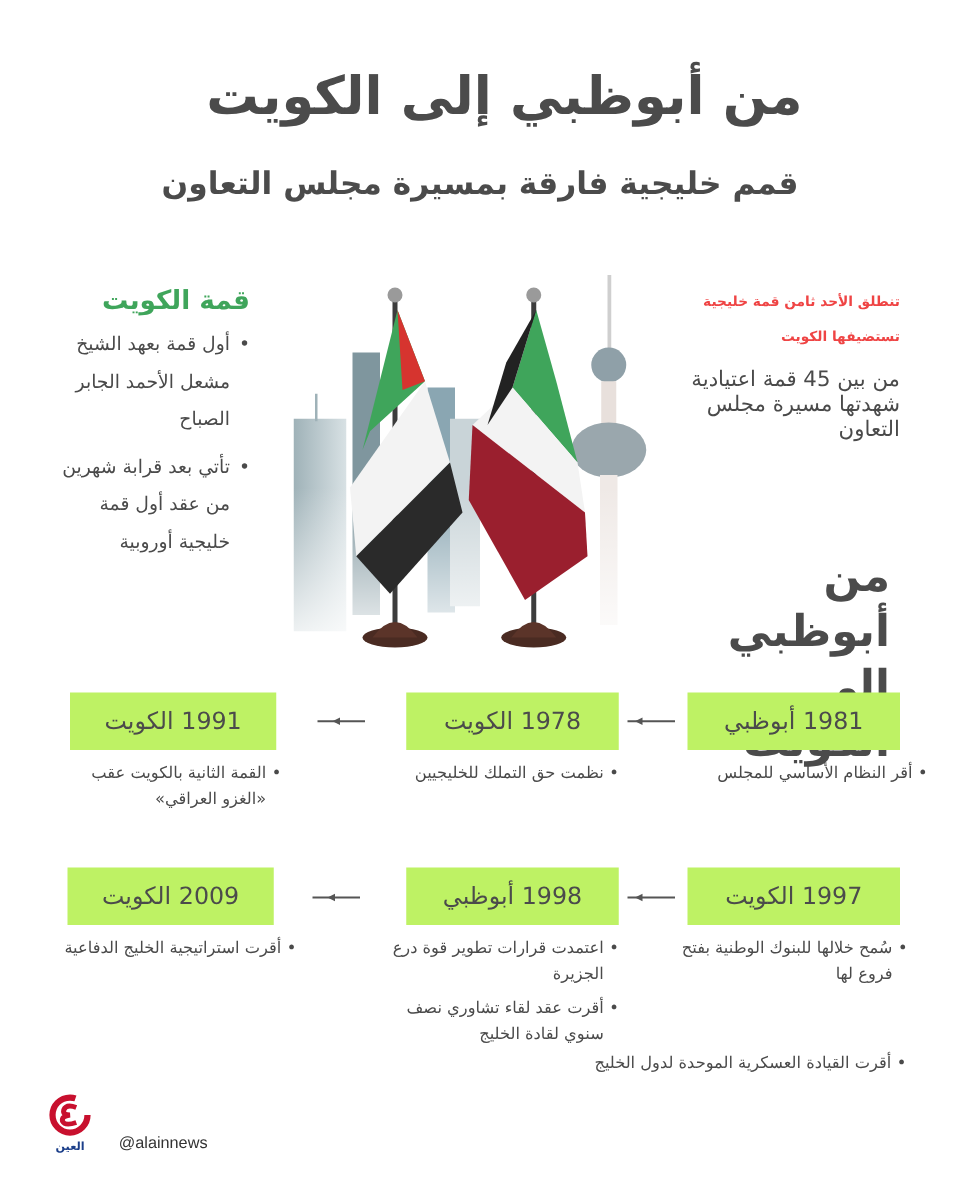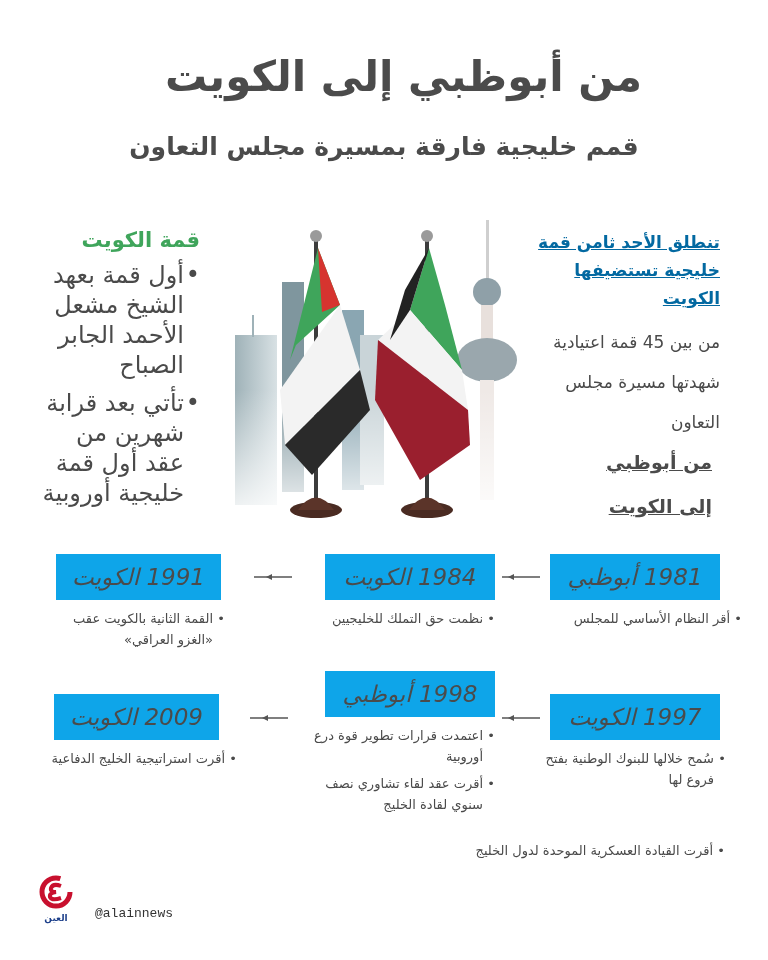--- a/index.html
+++ b/index.html
@@ -6,45 +6,45 @@
   html, body { width: 768px; height: 960px; background: #ffffff; overflow: hidden; }
   body { font-family: "DejaVu Sans", sans-serif; color: #4a4a4a; position: relative; }
   .rtl { direction: rtl; }
 
   .title { position: absolute; top: 52px; left: 0; width: 768px; text-align: center;
     font-size: 42px; font-weight: bold; color: #4b4b4b; padding-left: 39px; }
   .subtitle { position: absolute; top: 132px; left: 0; width: 768px; text-align: center;
     font-size: 25px; font-weight: bold; color: #4b4b4b; }
 
   .intro-right { position: absolute; top: 228px; left: 530px; width: 190px; text-align: right; }
-  .intro-green { color: #0369a1; font-weight: bold; font-size: 17px; line-height: 28px; text-decoration: underline; }
-  .intro-grey { margin-top: 10px; color: #4a4a4a; font-size: 17px; line-height: 40px; }
+  .intro-green { color: #ef4444; font-weight: bold; font-size: 11px; line-height: 28px; }
+  .intro-grey { margin-top: 10px; color: #4a4a4a; font-size: 17px; line-height: 20px; }
 
   .left-col { position: absolute; top: 228px; left: 40px; width: 160px; text-align: right; }
   .left-title { color: #3fa55b; font-weight: bold; font-size: 21px; margin-bottom: 8px; }
   .left-col ul { list-style: none; }
-  .left-col li { font-size: 24px; line-height: 30px; margin-bottom: 8px; position: relative; padding-right: 16px; }
+  .left-col li { font-size: 15px; line-height: 30px; margin-bottom: 8px; position: relative; padding-right: 16px; }
   .left-col li::before { content: "•"; position: absolute; right: 0; top: 0; }
 
   .center-image { position: absolute; top: 210px; left: 230px; width: 300px; height: 320px; }
 
   .section-head { position: absolute; top: 440px; left: 540px; width: 172px; 
-    font-size: 19px; font-weight: bold; color: #4b4b4b; line-height: 44px; text-decoration: underline; }
+    font-size: 35px; font-weight: bold; color: #4b4b4b; line-height: 44px; }
 
   .tl-card { position: absolute; width: 170px; }
-  .tl-head { background: #0ea5e9; height: 46px; display: flex; align-items: center; justify-content: center;
-    font-size: 23px; color: #4b4b4b; white-space: nowrap; font-style: italic; }
+  .tl-head { background: #bef264; height: 46px; display: flex; align-items: center; justify-content: center;
+    font-size: 19px; color: #4b4b4b; white-space: nowrap; }
   .tl-items { list-style: none; margin-top: 8px; text-align: right; }
   .tl-items li { font-size: 13px; line-height: 21px; position: relative; padding-right: 12px; margin-bottom: 6px; white-space: normal; }
   .tl-items li::before { content: "•"; position: absolute; right: 0; top: 0; }
 
   .arrow { position: absolute; width: 42px; height: 10px; }
 
   .footer { position: absolute; left: 35px; top: 875px; display: flex; align-items: flex-end; gap: 18px; }
-  .footer-handle { font-family: Liberation Mono, monospace; font-size: 13px; color: #333; margin-bottom: 2px; }
+  .footer-handle { font-family: Liberation Sans, sans-serif; font-size: 13px; color: #333; margin-bottom: 2px; }
   .logo-sub { font-size: 9px; color: #1c3f8a; font-weight: bold; text-align: center; }
 </style>
 </head>
 <body>
 
 <div class="title rtl">من أبوظبي إلى الكويت</div>
 <div class="subtitle rtl">قمم خليجية فارقة بمسيرة مجلس التعاون</div>
 
 <div class="intro-right rtl">
   <div class="intro-green">تنطلق الأحد ثامن قمة خليجية تستضيفها الكويت</div>
@@ -118,21 +118,21 @@
   <ul class="tl-items" style="margin-right:-22px;">
     <li>أقر النظام الأساسي للمجلس</li>
   </ul>
 </div>
 <svg class="arrow" style="left:500px; top:572px;" viewBox="0 0 42 10">
   <line x1="2" y1="5" x2="40" y2="5" stroke="#555" stroke-width="1.5"></line>
     <polygon points="14,2 14,8 8,5" fill="#555"></polygon>
 </svg>
 
 <div class="tl-card rtl" style="left:325px; top:554px;">
-  <div class="tl-head">1984 الكويت</div>
+  <div class="tl-head">1978 الكويت</div>
   <ul class="tl-items">
     <li>نظمت حق التملك للخليجيين</li>
   </ul>
 </div>
 <svg class="arrow" style="left:252px; top:572px;" viewBox="0 0 42 10">
   <line x1="2" y1="5" x2="40" y2="5" stroke="#555" stroke-width="1.5"></line>
     <polygon points="20,2 20,8 14,5" fill="#555"></polygon>
 </svg>
 
 <div class="tl-card rtl" style="left:56px; top:554px; width:165px;">
@@ -146,24 +146,24 @@
   <div class="tl-head">1997 الكويت</div>
   <ul class="tl-items" style="margin-right:-6px; margin-left:-10px;">
     <li>سُمح خلالها للبنوك الوطنية بفتح فروع لها</li>
   </ul>
 </div>
 <svg class="arrow" style="left:500px; top:713px;" viewBox="0 0 42 10">
   <line x1="2" y1="5" x2="40" y2="5" stroke="#555" stroke-width="1.5"></line>
     <polygon points="14,2 14,8 8,5" fill="#555"></polygon>
 </svg>
 
-<div class="tl-card rtl" style="left:325px; top:671px;">
+<div class="tl-card rtl" style="left:325px; top:694px;">
   <div class="tl-head">1998 أبوظبي</div>
   <ul class="tl-items" style="margin-left:-20px;">
-    <li>اعتمدت قرارات تطوير قوة درع أوروبية</li>
+    <li>اعتمدت قرارات تطوير قوة درع الجزيرة</li>
     <li>أقرت عقد لقاء تشاوري نصف سنوي لقادة الخليج</li>
   </ul>
 </div>
 <svg class="arrow" style="left:248px; top:713px;" viewBox="0 0 42 10">
   <line x1="2" y1="5" x2="40" y2="5" stroke="#555" stroke-width="1.5"></line>
     <polygon points="20,2 20,8 14,5" fill="#555"></polygon>
 </svg>
 
 <div class="tl-card rtl" style="left:54px; top:694px; width:165px;">
   <div class="tl-head">2009 الكويت</div>

